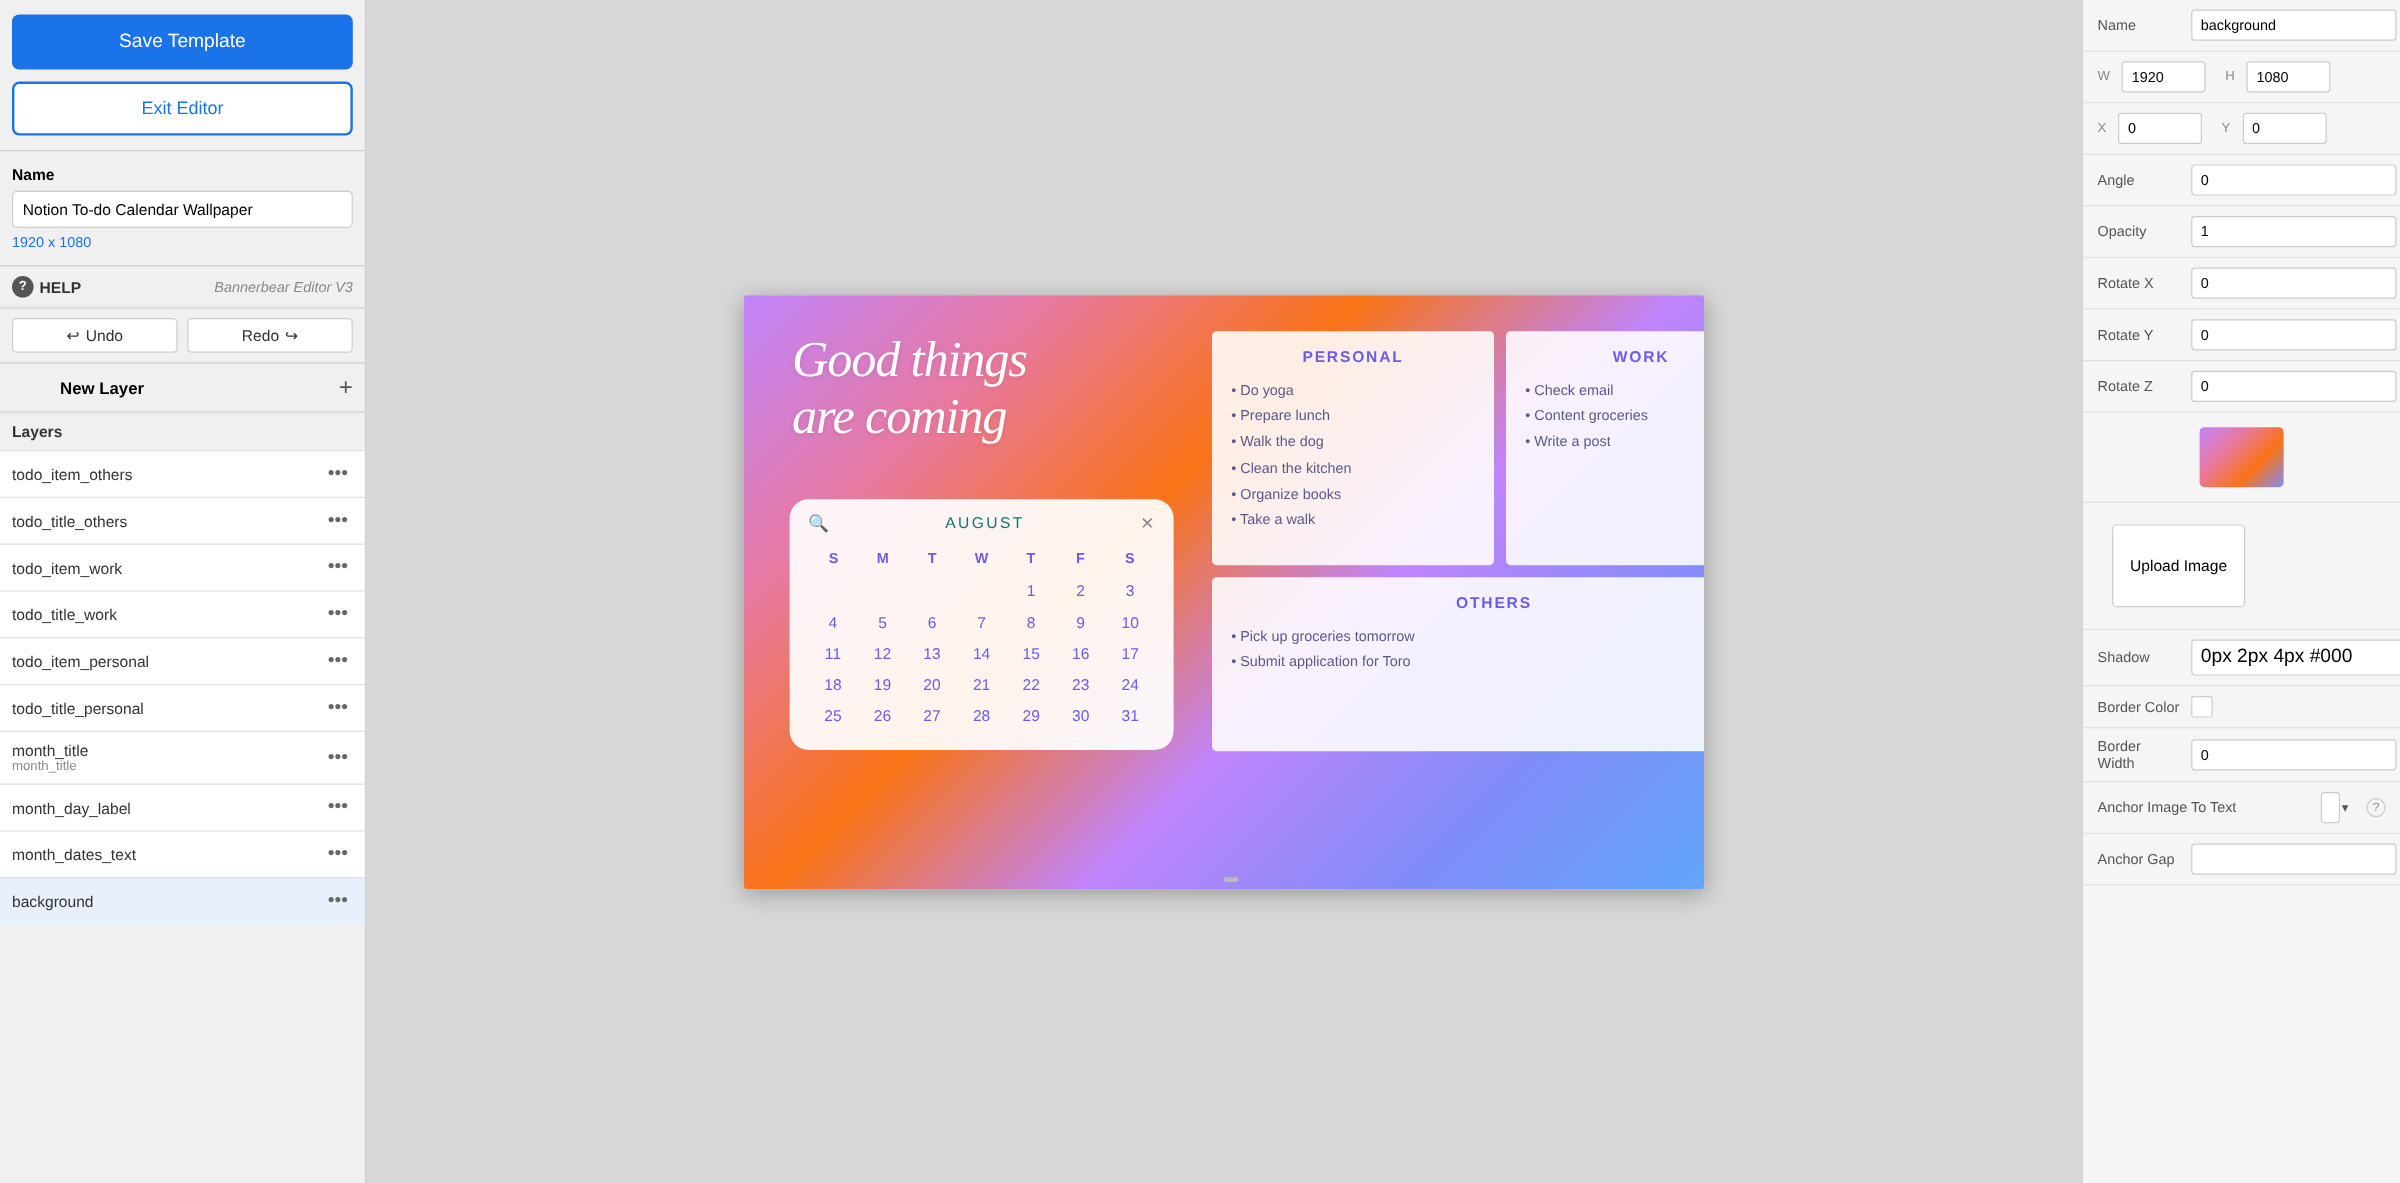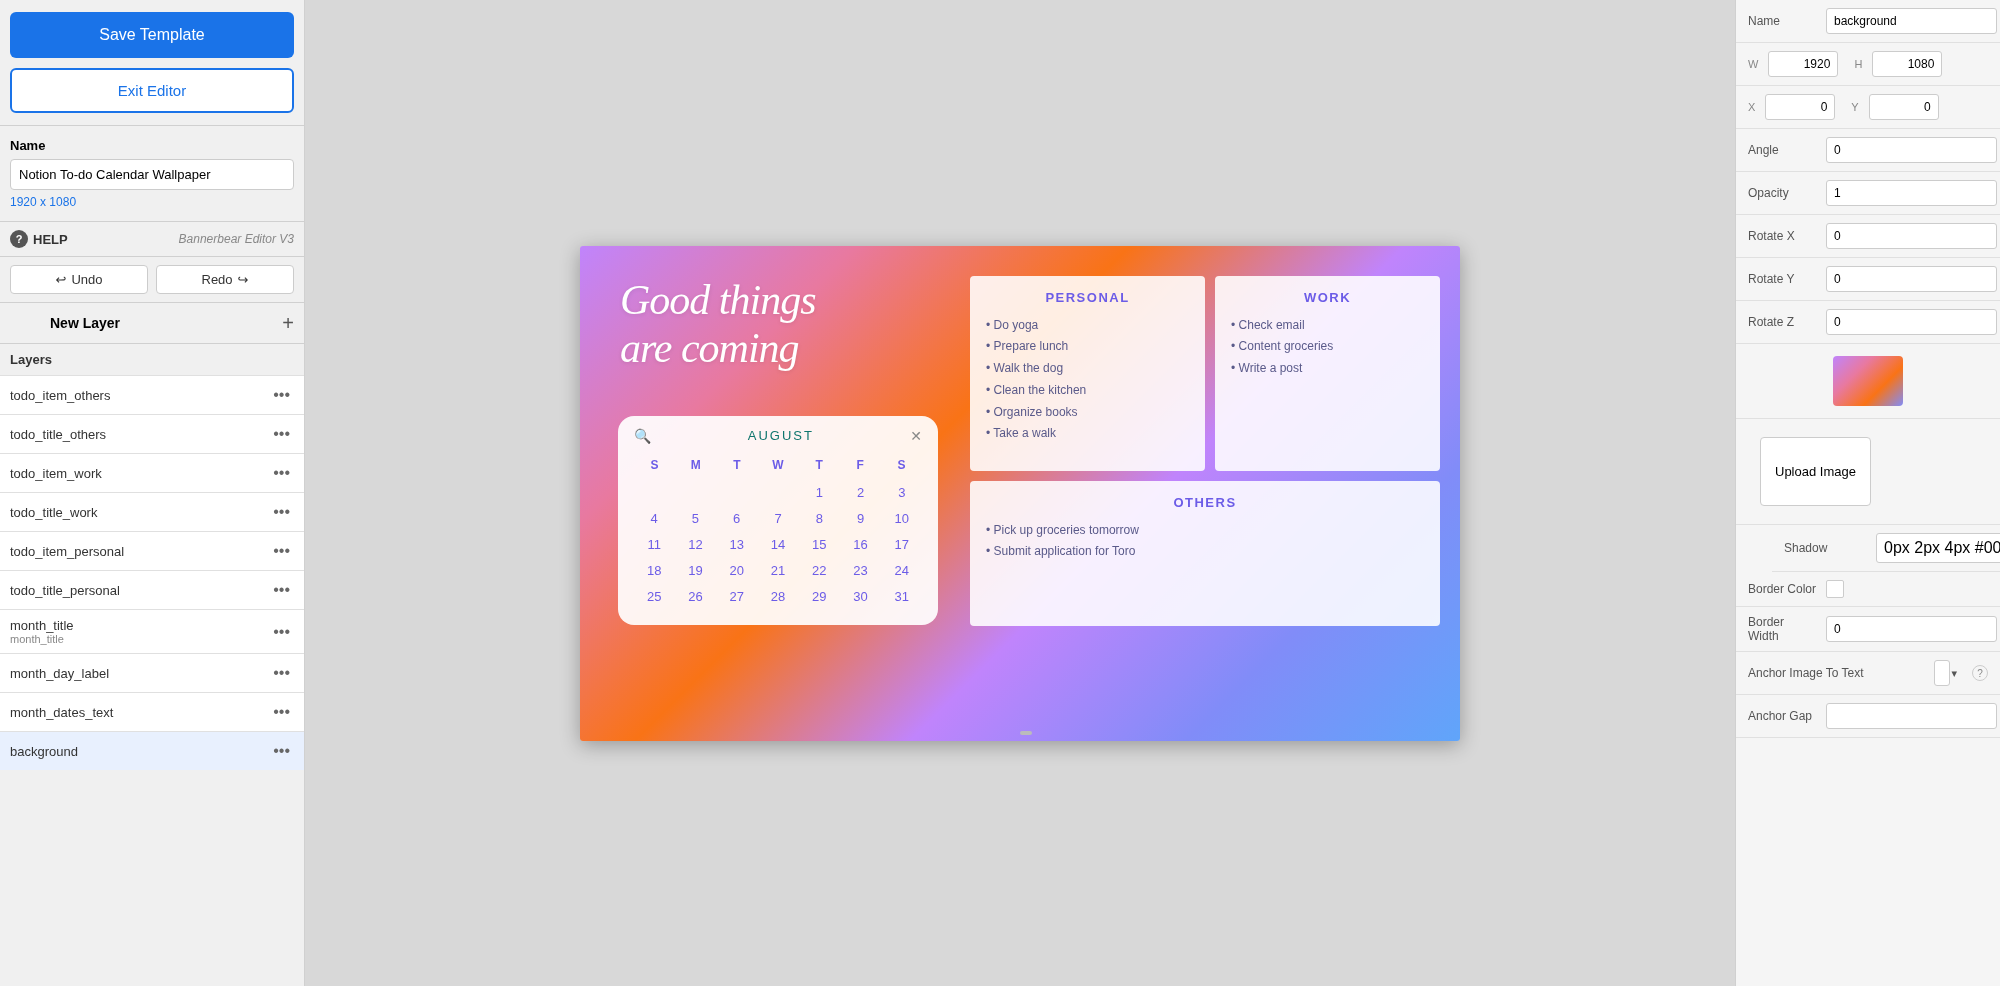--- a/index.html
+++ b/index.html
@@ -174,21 +174,21 @@
       flex: 1;
       background: #d8d8d8;
       display: flex;
       align-items: center;
       justify-content: center;
       overflow: hidden;
       position: relative;
     }
     .canvas-wrapper {
       position: relative;
-      width: 880px;
+      width: 800px;
       height: 495px;
       border-radius: 3px;
       overflow: hidden;
       box-shadow: 0 4px 20px rgba(0,0,0,0.3);
     }
     .canvas-bg {
       width: 100%;
       height: 100%;
       background: linear-gradient(135deg, #c084fc 0%, #e879a0 20%, #f97316 40%, #c084fc 60%, #818cf8 80%, #60a5fa 100%);
       position: absolute;
@@ -341,21 +341,20 @@
       font-size: 12px;
       background: white;
     }
     .prop-input-sm {
       width: 70px;
       border: 1px solid #ccc;
       border-radius: 3px;
       padding: 5px 7px;
       font-size: 12px;
       background: white;
-      text-align: right;
     }
     .prop-sub-label {
       font-size: 11px;
       color: #888;
     }
     .thumbnail-area {
       padding: 12px;
       display: flex;
       justify-content: center;
       border-bottom: 1px solid #e0e0e0;
@@ -374,22 +373,21 @@
       padding: 26px 14px;
       font-size: 13px;
       cursor: pointer;
       margin: 10px 12px;
     }
     .prop-row-shadow {
       display: flex;
       align-items: center;
       padding: 8px 12px;
       border-bottom: 1px solid #e0e0e0;
-      gap: 22px;
-      margin-left: 36px;
+      gap: 8px;
     }
     .shadow-input {
       flex: 1;
       border: 1px solid #ccc;
       border-radius: 3px;
       padding: 5px 7px;
       font-size: 16px;
       background: white;
     }
     .info-icon {

